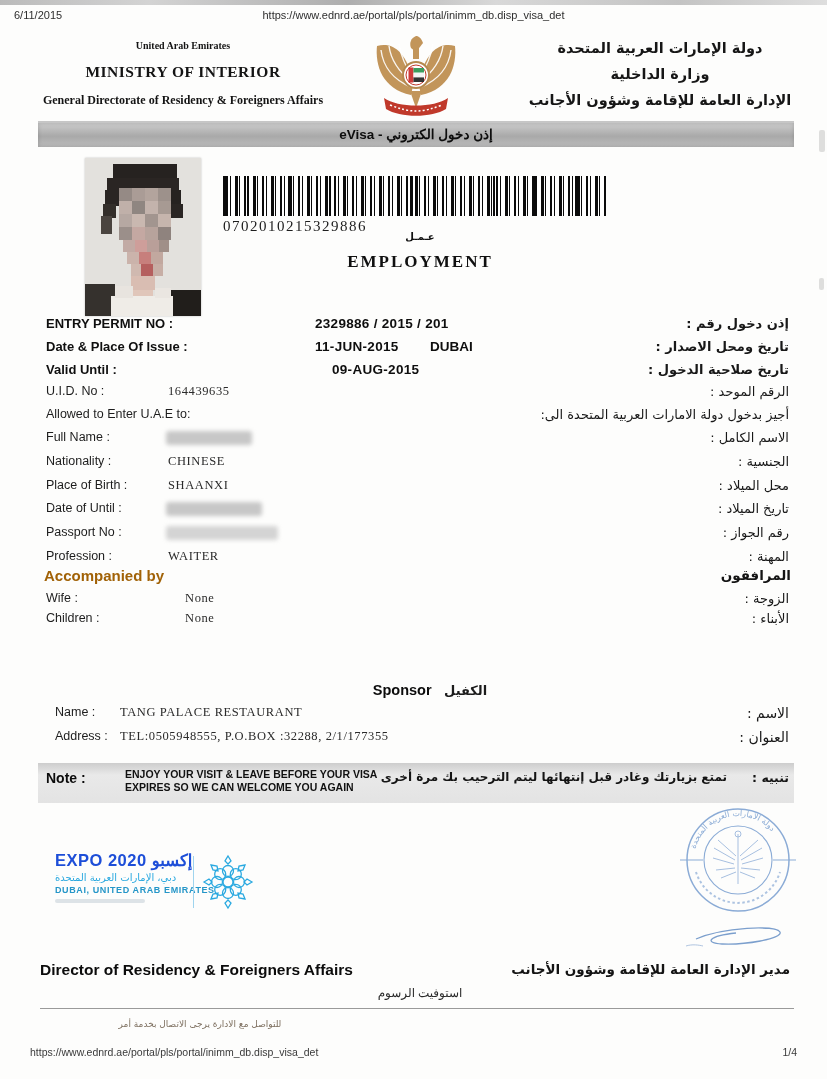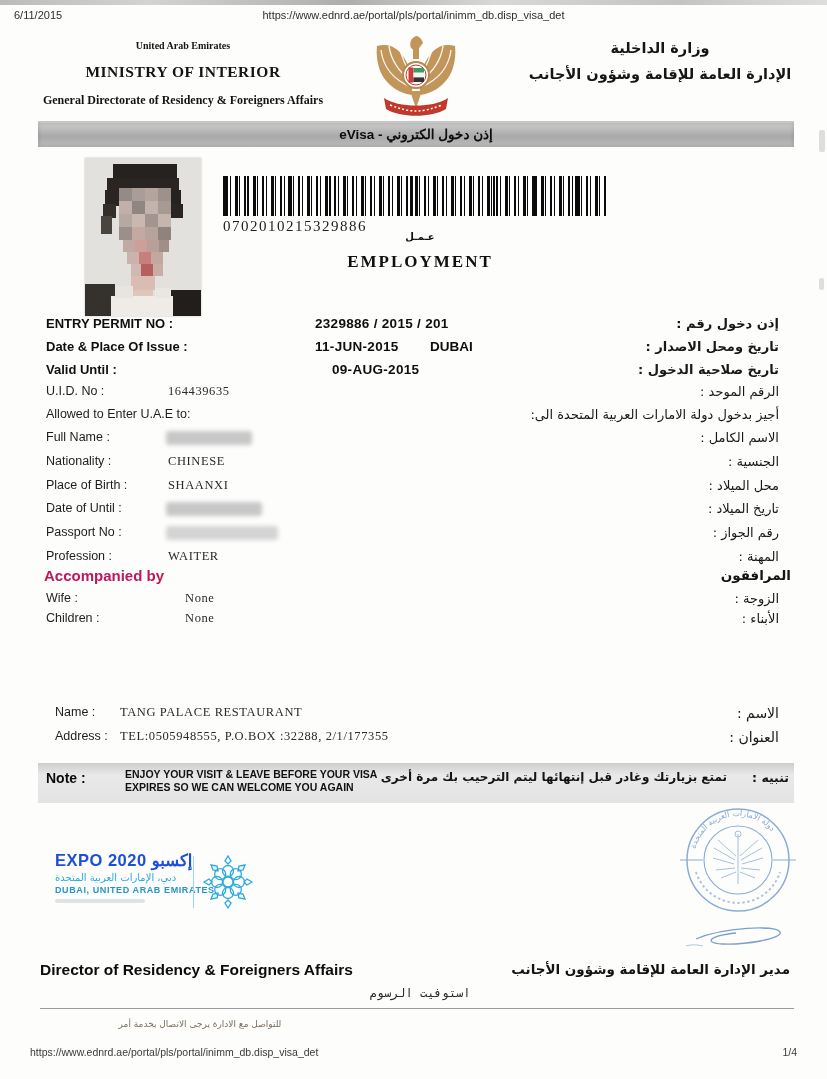--- a/index.html
+++ b/index.html
@@ -41,33 +41,33 @@
           repeating-linear-gradient(90deg,rgba(0,0,0,0) 0 21px,#0b0b0b 21px 23px,rgba(0,0,0,0) 23px 41px);
         border-left:3px solid #0b0b0b;border-right:2px solid #0b0b0b;}
   .barcode-num{position:absolute;top:218px;left:223px;font-family:"Liberation Serif",serif;
         font-size:15px;letter-spacing:1.5px;color:#1d1d1d;}
   .type-ar{position:absolute;top:231px;left:225px;width:390px;text-align:center;direction:rtl;
         font-family:"DejaVu Sans",sans-serif;font-weight:bold;font-size:10px;color:#111;}
   .type-en{position:absolute;top:252px;left:225px;width:390px;text-align:center;
         font-family:"Liberation Serif",serif;font-weight:bold;font-size:17px;letter-spacing:2px;color:#101010;}
 
   
-  .row{position:absolute;left:0;right:12px;height:21px;}
+  .row{position:absolute;left:0;right:2px;height:21px;}
   .row .en{position:absolute;left:46px;font-size:12.5px;color:#1d1d1d;white-space:nowrap;}
   .row .val{position:absolute;left:168px;font-family:"Liberation Serif",serif;font-size:12.5px;
         letter-spacing:.6px;color:#2a2a2a;white-space:nowrap;}
   .row .ar{position:absolute;right:36px;direction:rtl;font-family:"DejaVu Sans",sans-serif;
         font-size:13px;color:#181818;white-space:nowrap;}
   .row.b .en{font-weight:bold;font-size:13px;color:#0f0f0f;}
   .row.b .ar{font-weight:bold;}
   .row .valb{position:absolute;left:315px;font-weight:bold;font-size:13.5px;letter-spacing:.3px;color:#0e0e0e;white-space:nowrap;}
   .row .valb2{position:absolute;left:430px;font-weight:bold;font-size:13.5px;color:#0e0e0e;}
   .row .valb-c{left:332px;}
   .redact{position:absolute;height:14px;background:#c7c7c7;filter:blur(2px);border-radius:3px;top:1px;}
-  .sec-head{position:absolute;left:44px;font-weight:bold;font-size:15px;color:#be185d;}
+  .sec-head{position:absolute;left:44px;font-weight:bold;font-size:15px;color:#a16207;}
   .sec-head-ar{position:absolute;right:36px;direction:rtl;font-family:"DejaVu Sans",sans-serif;
         font-weight:bold;font-size:13.5px;color:#141414;}
 
   
   .sponsor-head{position:absolute;top:681px;left:300px;width:260px;text-align:center;}
   .sponsor-head .s-en{font-weight:bold;font-size:14.5px;color:#0c0c0c;}
   .sponsor-head .s-ar{font-family:"DejaVu Sans",sans-serif;font-weight:bold;font-size:13px;margin-left:8px;}
   .srow .en{left:55px;}
   .srow .val{left:120px;}
 
@@ -91,21 +91,21 @@
   .expo-flower{position:absolute;top:852px;left:200px;width:56px;height:60px;}
 
   
   .stamp{position:absolute;top:798px;left:672px;width:132px;height:168px;}
 
   
   .director-en{position:absolute;top:961px;left:40px;font-weight:bold;font-size:15.5px;color:#0c0c0c;}
   .director-ar{position:absolute;top:961px;right:37px;direction:rtl;font-family:"DejaVu Sans",sans-serif;
         font-weight:bold;font-size:13.5px;color:#141414;}
   .fees-ar{position:absolute;top:986px;left:320px;width:200px;text-align:center;direction:rtl;
-        font-family:Liberation Mono, monospace;font-size:12px;color:#2a2a2a;}
+        font-family:Liberation Serif, serif;font-size:12px;color:#2a2a2a;}
   .foot-rule{position:absolute;top:1008px;left:40px;right:33px;height:1px;background:#9a9a9a;}
   .contact-ar{position:absolute;top:1019px;left:90px;width:220px;text-align:center;direction:rtl;
         font-family:"DejaVu Sans",sans-serif;font-size:9px;color:#7d6f5f;}
 </style>
 </head>
 <body>
 
 <div class="page">
   <div class="scan-strip"></div>
   <div class="smudge" style="top:130px;right:2px;width:6px;height:22px;"></div>
@@ -136,20 +136,21 @@
     <circle cx="46" cy="40" r="10" fill="#ffffff" stroke="#c0392b" stroke-width="1"></circle>
     <rect x="38.5" y="32.5" width="5" height="15" fill="#cf3b3b"></rect>
     <rect x="43.5" y="33" width="10.5" height="4.7" fill="#3a9d5d"></rect>
     <rect x="43.5" y="37.7" width="10.5" height="4.7" fill="#f4f4f4"></rect>
     <rect x="43.5" y="42.4" width="10.5" height="4.6" fill="#333333"></rect>
     <path d="M40,56 L46,73 L52,56 Z" fill="#c2955a"></path>
     <path d="M14,63 C28,73 64,73 78,63 L76,74 C62,83 30,83 16,74 Z" fill="#c0392b"></path>
     <path d="M20,70 C40,78 52,78 72,70" stroke="#ffffff" stroke-width="1.5" stroke-dasharray="2 2.2" fill="none"></path>
   </svg>
   <div class="lh-ar">
+    <div>دولة الإمارات العربية المتحدة</div>
     <div>وزارة الداخلية</div>
     <div>الإدارة العامة للإقامة وشؤون الأجانب</div>
   </div>
 
   <div class="evisa-bar">eVisa - إذن دخول الكتروني</div>
 
   <svg class="photo" viewBox="0 0 116 158" shape-rendering="crispEdges">
     <rect x="0" y="0" width="116" height="158" fill="#e3e1dd"></rect>
     <rect x="28" y="6" width="64" height="16" fill="#262220"></rect>
     <rect x="22" y="20" width="72" height="14" fill="#2a2523"></rect>
@@ -261,20 +262,24 @@
     <span class="en">Wife :</span>
     <span class="val" style="left:185px">None</span>
     <span class="ar">الزوجة :</span>
   </div>
   <div class="row" style="top:611px">
     <span class="en">Children :</span>
     <span class="val" style="left:185px">None</span>
     <span class="ar">الأبناء :</span>
   </div>
 
+  <div class="sponsor-head">
+    <span class="s-en">Sponsor</span>
+    <span class="s-ar">الكفيل</span>
+  </div>
   <div class="row srow" style="top:705px">
     <span class="en">Name :</span>
     <span class="val">TANG PALACE RESTAURANT</span>
     <span class="ar" style="font-size:14px">الاسم :</span>
   </div>
   <div class="row srow" style="top:729px">
     <span class="en">Address :</span>
     <span class="val">TEL:0505948555, P.O.BOX :32288, 2/1/177355</span>
     <span class="ar" style="font-size:14px">العنوان :</span>
   </div>

